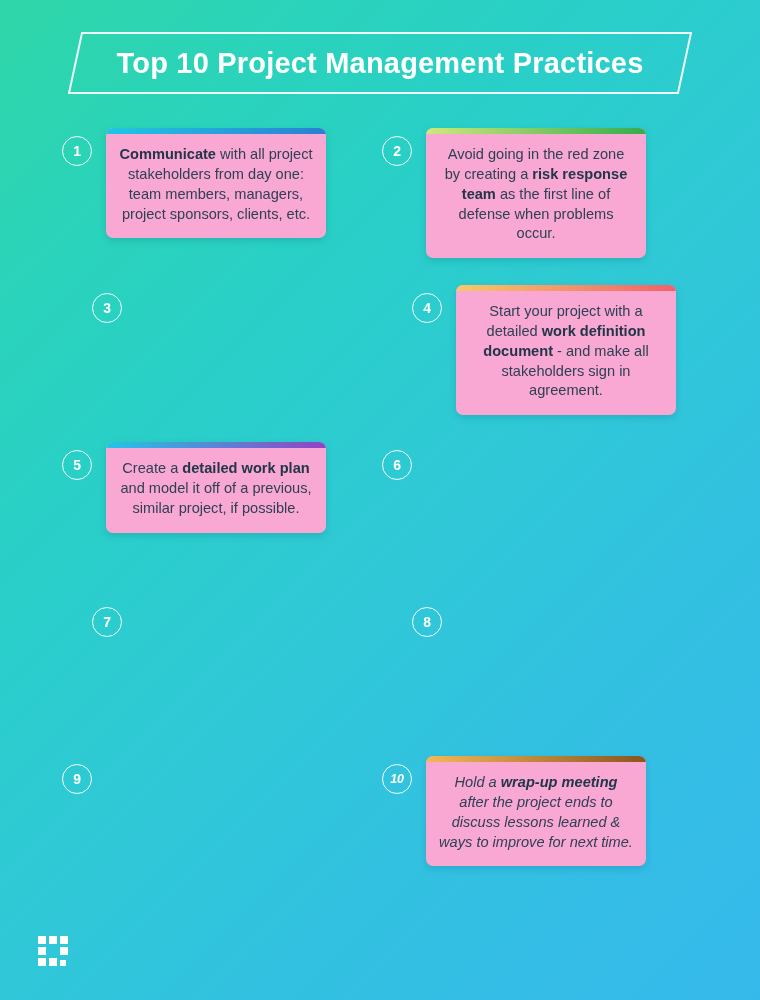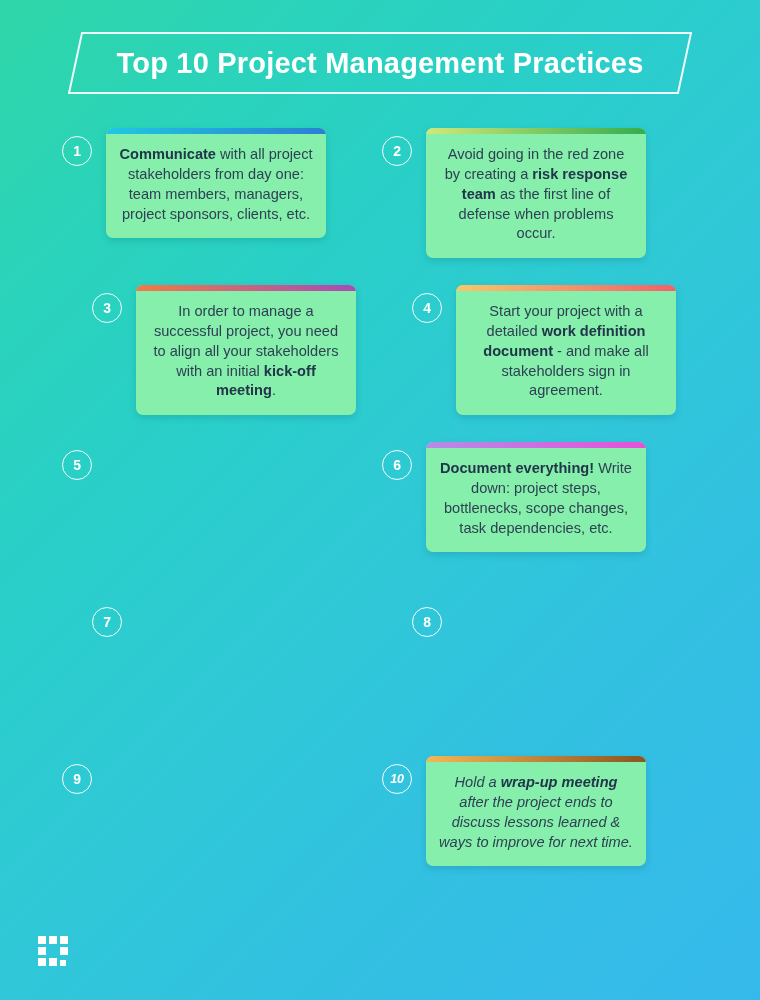--- a/index.html
+++ b/index.html
@@ -82,21 +82,21 @@
     align-items: center;
     justify-content: center;
     flex: none;
     margin-top: 8px;
     letter-spacing: -0.3px;
   }
   .num-circle.wide { font-size: 12.5px; }
 
   .card {
     width: 220px;
-    background: #86efac;
+    background: #f9a8d4;
     border-radius: 7px;
     box-shadow: 0 3px 7px rgba(0, 60, 80, 0.16);
     overflow: hidden;
     position: relative;
   }
 
   .card-bar {
     height: 6px;
     width: 100%;
   }
@@ -158,43 +158,39 @@
         <div class="num-circle">2</div>
         <div class="card gap-sm">
           <div class="card-bar" style="background: linear-gradient(90deg, rgb(207, 232, 124), rgb(52, 173, 77));"></div>
           <div class="card-text"><span>Avoid going in the red zone by creating a </span><b>risk response team</b><span> as the first line of defense when problems occur.</span></div>
         </div>
       </div>
     </div>
     <div class="card-row">
       <div class="practice-item col-left-in" style="top: 0px;">
         <div class="num-circle">3</div>
-        <div class="card gap-sm">
-          <div class="card-bar" style="background: linear-gradient(90deg, rgb(239, 123, 69), rgb(168, 75, 184));"></div>
-          <div class="card-text"><span>In order to manage a successful project, you need to align all your stakeholders with an initial </span><b>kick-off meeting</b><span>.</span></div>
-        </div>
       </div>
       <div class="practice-item col-right-in" style="top: 0px;">
         <div class="num-circle">4</div>
         <div class="card gap-sm">
           <div class="card-bar" style="background: linear-gradient(90deg, rgb(246, 200, 106), rgb(242, 96, 106));"></div>
           <div class="card-text"><span>Start your project with a detailed </span><b>work definition document</b><span> - and make all stakeholders sign in agreement.</span></div>
         </div>
       </div>
     </div>
     <div class="card-row">
       <div class="practice-item col-left-out" style="top: 0px;">
         <div class="num-circle">5</div>
+        <div class="card gap-sm">
+          <div class="card-bar" style="background: linear-gradient(90deg, rgb(33, 198, 232), rgb(148, 66, 196));"></div>
+          <div class="card-text"><span>Create a </span><b>detailed work plan</b><span> and model it off of a previous, similar project, if possible.</span></div>
+        </div>
       </div>
       <div class="practice-item col-right-out" style="top: 0px;">
         <div class="num-circle">6</div>
-        <div class="card gap-sm">
-          <div class="card-bar" style="background: linear-gradient(90deg, rgb(180, 140, 232), rgb(230, 81, 216));"></div>
-          <div class="card-text"><b>Document everything!</b><span> Write down: project steps, bottlenecks, scope changes, task dependencies, etc.</span></div>
-        </div>
       </div>
     </div>
     <div class="card-row">
       <div class="practice-item col-left-in" style="top: 0px;">
         <div class="num-circle">7</div>
       </div>
       <div class="practice-item col-right-in" style="top: 0px;">
         <div class="num-circle">8</div>
       </div>
     </div>

